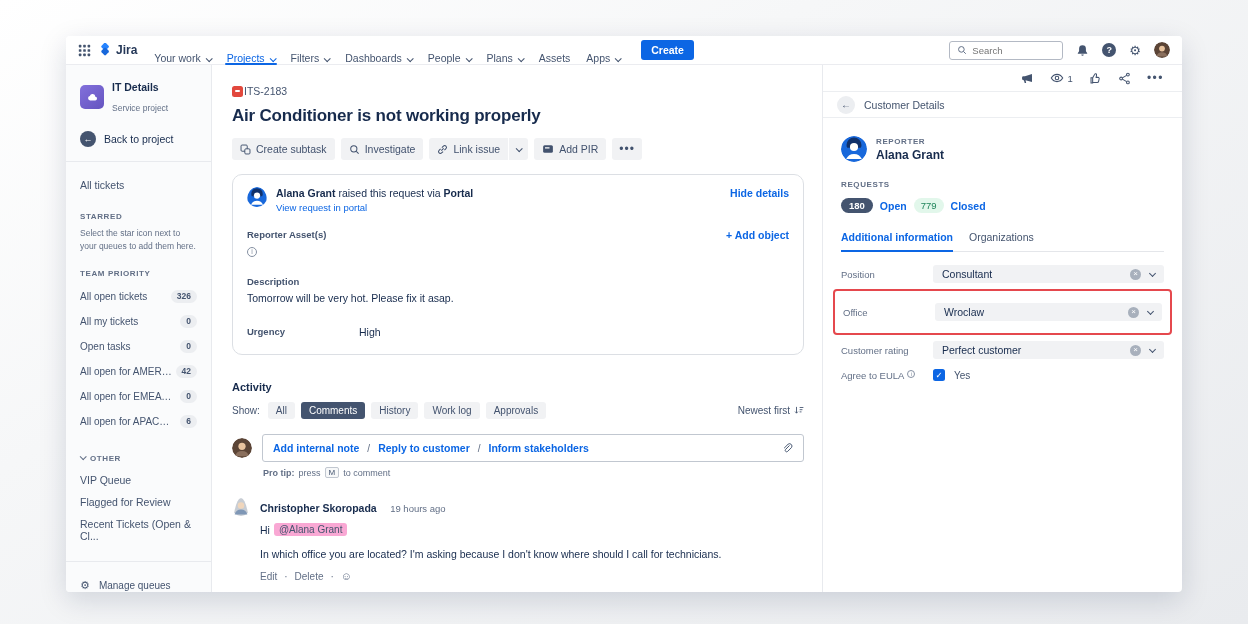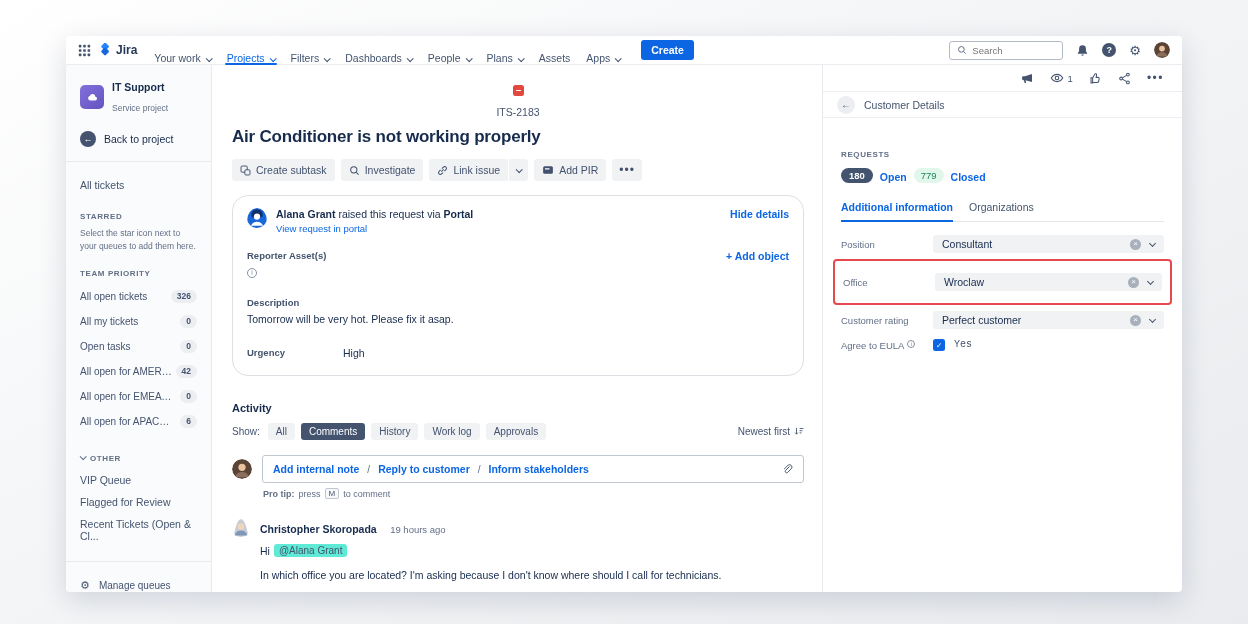--- a/index.html
+++ b/index.html
@@ -52,72 +52,72 @@
   .side-head { font-size:8px; font-weight:700; letter-spacing:.6px; color:#626f86; margin:16px 0 6px; display:flex; align-items:center; gap:5px; }
   .side-hint { font-size:8.5px; color:#626f86; line-height:1.5; }
   .queue { display:flex; align-items:center; justify-content:space-between; padding:6px 0; cursor:pointer; }
   .queue .q-lbl { font-size:10px; color:#44546f; white-space:nowrap; overflow:hidden; text-overflow:ellipsis; max-width:92px; }
   .count-pill { background:#eceef1; color:#44546f; font-size:8.5px; font-weight:600; border-radius:8px; padding:1.5px 6px; min-width:10px; text-align:center; }
   .side-action { display:flex; align-items:center; gap:9px; padding:6px 0; cursor:pointer; color:#44546f; }
   .side-action .a-lbl { font-size:10px; color:#44546f; }
 
   
   .main { flex:1; min-width:0; padding:20px 18px 0 20px; overflow:hidden; }
-  .crumb { display:flex; align-items:center; gap:10px;flex-direction:column; }
+  .crumb { display:flex; align-items:center; gap:1px; }
   .issuetype-icon { width:11px; height:11px; border-radius:2.5px; background:#e2483d; display:flex; align-items:center; justify-content:center; }
   .issuetype-icon i { display:block; width:5px; height:1.6px; background:#fff; border-radius:1px; }
   .crumb-key { font-size:10.5px; color:#44546f; cursor:pointer; }
   .issue-title { font-size:17px; font-weight:600; color:#172b4d; margin-top:9px; letter-spacing:-.2px; }
   .toolbar { display:flex; align-items:center; gap:6px; margin-top:12px; }
   .tb-btn { display:flex; align-items:center; gap:5px; background:#f1f2f4; color:#42526e; border:none; border-radius:3px;
             height:22px; padding:0 8px; font-size:10.5px; font-family:inherit; cursor:pointer; }
   .tb-split { display:flex; gap:1px; }
   .tb-split .tb-btn.seg-l { border-radius:3px 0 0 3px; }
   .tb-split .tb-btn.seg-r { border-radius:0 3px 3px 0; padding:0 7px; }
   .tb-more { font-size:12px; letter-spacing:1px; padding:0 7px; }
 
-  .req-card { border:1px solid #dcdfe4; border-radius:16px; margin-top:14px; padding:12px 14px 16px; }
+  .req-card { border:1px solid #dcdfe4; border-radius:10px; margin-top:14px; padding:12px 14px 16px; }
   .req-head { display:flex; align-items:flex-start; }
   .req-who { display:flex; gap:9px; }
   .req-line { font-size:10.5px; color:#172b4d; }
   .b { font-weight:700; }
   .link { color:#0c66e4; cursor:pointer; }
   .link.sm { font-size:9.5px; }
   .link.md { font-size:10.5px; font-weight:600; }
   .hide-details { margin-left:auto; }
   .view-portal { margin-top:3px; }
   .req-row2 { display:flex; align-items:flex-start; margin-top:16px; }
   .fld-label { font-size:9.5px; font-weight:700; color:#44546f; }
   .info-dot { width:10px; height:10px; border:1px solid #8590a2; border-radius:50%; color:#8590a2; font-size:7px;
               display:inline-flex; align-items:center; justify-content:center; font-style:normal; }
   .desc-label { font-size:9.5px; font-weight:700; color:#44546f; margin-top:18px; }
   .desc-text { font-size:10.5px; color:#172b4d; margin-top:5px; }
   .urg-row { display:flex; margin-top:22px; }
-  .urg-row .fld-label { width:96px; }
+  .urg-row .fld-label { width:112px; }
   .urg-val { font-size:10.5px; color:#172b4d; }
 
   .act-head { font-size:11px; font-weight:700; color:#172b4d; margin-top:26px; }
   .show-row { display:flex; align-items:center; gap:6px; margin-top:9px; }
   .show-lbl { font-size:10px; color:#44546f; margin-right:2px; }
   .pill { font-size:10px; color:#42526e; background:#f1f2f4; border-radius:3px; padding:3px 8px; cursor:pointer; }
   .pill.active { background:#44546f; color:#fff; }
   .sort { margin-left:auto; display:flex; align-items:flex-start; gap:4px; color:#44546f; font-size:10px; cursor:pointer; }
   .composer { display:flex; align-items:center; gap:10px; margin-top:15px; }
   .composer-box { flex:1; border:1px solid #c1c7d0; border-radius:3px; height:28px; display:flex; align-items:center;
                   padding:0 10px; gap:8px; background:#fff; cursor:text; }
   .sep { color:#626f86; font-size:10px; }
   .clip { margin-left:auto; color:#44546f; display:flex; }
   .protip { margin:5px 0 0 31px; font-size:9px; color:#626f86; display:flex; align-items:center; gap:4px; }
   .kbd { border:1px solid #c1c7d0; background:#f7f8f9; border-radius:2px; font-size:8px; padding:0 3px; color:#44546f; }
 
   .comment { display:flex; gap:10px; margin-top:20px; }
   .cm-name { font-size:10.5px; font-weight:700; color:#172b4d; }
   .cm-time { font-size:9.5px; color:#626f86; margin-left:9px; font-weight:400; }
   .cm-greet { font-size:10.5px; color:#172b4d; margin-top:7px; display:flex; align-items:center; gap:4px; }
-  .mention { background:#5eead4; border-radius:3px; padding:1px 5px; font-size:10px; color:#44546e; cursor:pointer; }
+  .mention { background:#f9a8d4; border-radius:3px; padding:1px 5px; font-size:10px; color:#44546e; cursor:pointer; }
   .cm-body { font-size:10.5px; color:#172b4d; margin-top:12px; }
   .cm-actions { display:flex; align-items:center; gap:7px; margin-top:10px; font-size:10px; color:#626f86; }
   .cm-actions .act { cursor:pointer; }
   .smiley { font-size:11px; color:#626f86; cursor:pointer; }
 
   
   .details { width:360px; flex:0 0 360px; border-left:1px solid #e8eaee; display:flex; flex-direction:column; }
   .d-icons { height:27px; display:flex; align-items:center; justify-content:flex-end; gap:16px; padding:0 18px;
              border-bottom:1px solid #eceef1; color:#44546f; }
   .d-icons .ic { display:flex; align-items:center; gap:4px; cursor:pointer; }
@@ -125,21 +125,21 @@
   .more-dots { font-size:12px; letter-spacing:1.5px; cursor:pointer; }
   .d-header { height:26px; display:flex; align-items:center; gap:9px; padding:0 14px; border-bottom:1px solid #eceef1; }
   .d-back { width:18px; height:18px; border-radius:50%; background:#eceef1; color:#44546f; font-size:10px;
             display:flex; align-items:center; justify-content:center; cursor:pointer; }
   .d-title { font-size:10.5px; color:#44546e; }
   .d-body { padding:14px 18px; overflow:hidden; }
   .rep { display:flex; align-items:center; gap:9px; margin-top:4px; }
   .mini-head { font-size:8px; font-weight:700; letter-spacing:.6px; color:#626f86; }
   .rep-name { font-size:12px; font-weight:700; color:#172b4d; margin-top:2px; }
   .req-section { margin-top:18px; }
-  .badges { display:flex; align-items:flex-end; gap:7px; margin-top:9px; }
+  .badges { display:flex; align-items:center; gap:7px; margin-top:9px; }
   .pill-dark { background:#44546f; color:#fff; font-size:9.5px; font-weight:700; border-radius:9px; padding:2px 8px; }
   .pill-green { background:#e2f7eb; color:#1f845a; font-size:9.5px; font-weight:400; border-radius:9px; padding:2px 7px; }
   .d-tabs { display:flex; gap:16px; margin-top:18px; border-bottom:1px solid #e4e6ea; }
   .d-tab { font-size:10.5px; padding-bottom:7px; cursor:pointer; color:#44546e; }
   .d-tab.active { color:#0c66e4; font-weight:600; border-bottom:2px solid #0c66e4; margin-bottom:-1px; }
   .f-rows { margin-top:13px; }
   .f-row { display:flex; align-items:center; margin-bottom:6px; }
   .f-label { width:92px; flex:0 0 92px; font-size:9.5px; color:#626f86; display:flex; align-items:flex-start; gap:3px; }
   .f-control { flex:1; background:#f1f2f4; border-radius:3px; height:18px; display:flex; align-items:center;
                padding:0 9px; cursor:pointer; }
@@ -248,21 +248,21 @@
   <div class="cols">
 
     <aside class="sidebar">
       <div class="proj">
         <span class="proj-icon">
           <svg width="13" height="13" viewBox="0 0 16 16" fill="#fff">
               <path d="M11.5 7a3.5 3.5 0 00-6.8-.9A2.8 2.8 0 005 11.6h6a2.3 2.3 0 00.5-4.6z"></path>
             </svg>
         </span>
         <span>
-          <div class="proj-name">IT Support</div>
+          <div class="proj-name">IT Details</div>
           <div class="proj-type">Service project</div>
         </span>
       </div>
 
       <div class="backrow">
         <span class="back-circle">←</span>
         <span class="lbl">Back to project</span>
       </div>
       <div class="side-div"></div>
 
@@ -510,20 +510,34 @@
         </span>
         <span class="more-dots">•••</span>
       </div>
 
       <div class="d-header">
         <span class="d-back">←</span>
         <span class="d-title">Customer Details</span>
       </div>
 
       <div class="d-body">
+        <div class="rep">
+          <span class="avatar">
+            <svg width="26" height="26" viewBox="0 0 16 16">
+                <circle cx="8" cy="8" r="8" fill="#1868db"></circle>
+                <path d="M3.4 5.5a4.6 4.6 0 019.2 0c0 1.4-.6 1.8-.6 1.8H4s-.6-.4-.6-1.8z" fill="#10316b"></path>
+                <circle cx="8" cy="6.8" r="2.5" fill="#fff"></circle>
+                <path d="M3.2 14.2a5.2 5.2 0 019.6 0z" fill="#fff"></path>
+              </svg>
+          </span>
+          <span>
+            <div class="mini-head">REPORTER</div>
+            <div class="rep-name">Alana Grant</div>
+          </span>
+        </div>
 
         <div class="req-section">
           <div class="mini-head">REQUESTS</div>
           <div class="badges">
             <span class="pill-dark">180</span>
             <span class="link md">Open</span>
             <span class="pill-green">779</span>
             <span class="link md">Closed</span>
           </div>
         </div>
@@ -567,21 +581,21 @@
                 <i class="f-chev"></i>
               </span>
             </span>
           </div>
 
           <div class="f-row" style="margin-top:10px;">
             <span class="f-label">
               <span>Agree to EULA</span>
               <i class="info-dot" style="width:8px;height:8px;font-size:6px;">i</i>
             </span>
-            <span style="display:flex;align-items:flex-start;font-family:Liberation Mono, monospace;">
+            <span style="display:flex;align-items:flex-end;">
               <span class="checkbox"></span>
               <span class="eula-val">Yes</span>
             </span>
           </div>
         </div>
       </div>
     </section>
 
   </div>
 </div>

